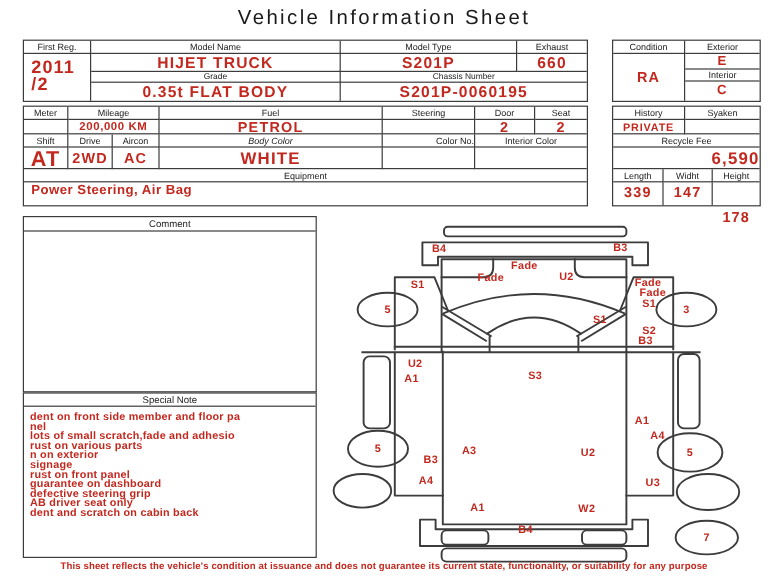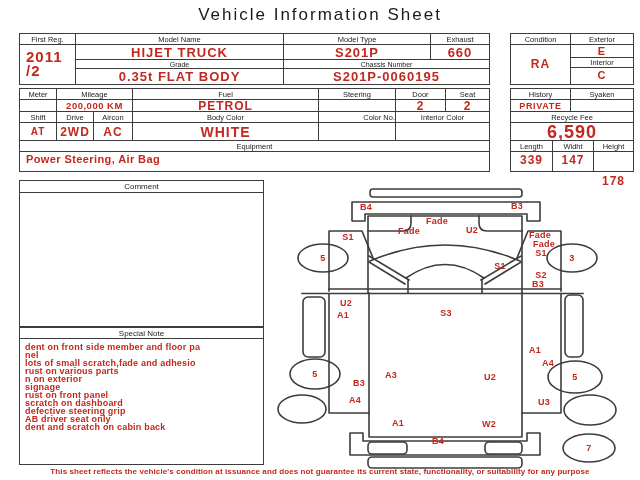--- a/index.html
+++ b/index.html
@@ -68,42 +68,42 @@
   <div class="cell val br bb" style="left:0;top:11px;width:37px;height:12px;"></div>
   <div class="cell val br bb" style="left:37px;top:11px;width:76px;height:12px;font-size:9.5px;line-height:12px;letter-spacing:0.5px;">200,000 KM</div>
   <div class="cell val br bb" style="left:113px;top:11px;width:186px;height:12px;font-size:12px;line-height:12px;">PETROL</div>
   <div class="cell val br bb" style="left:299px;top:11px;width:77px;height:12px;"></div>
   <div class="cell val br bb" style="left:376px;top:11px;width:50px;height:12px;font-size:12px;line-height:12px;">2</div>
   <div class="cell val bb" style="left:426px;top:11px;width:43px;height:12px;font-size:12px;line-height:12px;">2</div>
 
   <div class="cell lbl br bb" style="left:0;top:23px;width:37px;height:11px;">Shift</div>
   <div class="cell lbl br bb" style="left:37px;top:23px;width:37px;height:11px;">Drive</div>
   <div class="cell lbl br bb" style="left:74px;top:23px;width:39px;height:11px;">Aircon</div>
-  <div class="cell lbl br bb" style="left:113px;top:23px;width:186px;height:11px;">Body Color</div>
+  <div class="cell lbl br bb" style="left:113px;top:23px;width:186px;height:11px;font-style:italic;">Body Color</div>
   <div class="cell lbl br bb" style="left:299px;top:23px;width:77px;height:11px;text-align:right;">Color No.</div>
   <div class="cell lbl bb" style="left:376px;top:23px;width:93px;height:11px;">Interior Color</div>
 
-  <div class="cell val br bb" style="left:0;top:34px;width:37px;height:18px;font-size:10px;line-height:18px;">AT</div>
+  <div class="cell val br bb" style="left:0;top:34px;width:37px;height:18px;font-size:18px;line-height:18px;">AT</div>
   <div class="cell val br bb" style="left:37px;top:34px;width:37px;height:18px;font-size:12px;line-height:18px;">2WD</div>
   <div class="cell val br bb" style="left:74px;top:34px;width:39px;height:18px;font-size:12px;line-height:18px;">AC</div>
   <div class="cell val br bb" style="left:113px;top:34px;width:186px;height:18px;font-size:14px;line-height:18px;">WHITE</div>
   <div class="cell val br bb" style="left:299px;top:34px;width:77px;height:18px;"></div>
   <div class="cell val bb" style="left:376px;top:34px;width:93px;height:18px;"></div>
 
   <div class="cell lbl bb" style="left:0;top:52px;width:469px;height:11px;">Equipment</div>
   <div class="cell val" style="left:0;top:63px;width:469px;height:19px;font-size:11px;line-height:14px;text-align:left;padding-left:6px;letter-spacing:0.4px;">Power Steering, Air Bag</div>
 </div>
 
 <div class="box" style="left:510px;top:88px;width:124px;height:84px;">
   <div class="cell lbl br bb" style="left:0;top:0;width:60px;height:11px;">History</div>
   <div class="cell lbl bb" style="left:60px;top:0;width:62px;height:11px;">Syaken</div>
   <div class="cell val br bb" style="left:0;top:11px;width:60px;height:12px;font-size:9px;line-height:12px;letter-spacing:0.7px;">PRIVATE</div>
   <div class="cell val bb" style="left:60px;top:11px;width:62px;height:12px;"></div>
   <div class="cell lbl bb" style="left:0;top:23px;width:122px;height:11px;">Recycle Fee</div>
-  <div class="cell val bb" style="left:0;top:34px;width:122px;height:18px;font-size:18px;line-height:18px;">6,590</div>
+  <div class="cell val bb" style="left:0;top:34px;width:122px;height:18px;font-size:14px;line-height:18px;text-align:right;">6,590</div>
   <div class="cell lbl br bb" style="left:0;top:52px;width:42px;height:11px;">Length</div>
   <div class="cell lbl br bb" style="left:42px;top:52px;width:41px;height:11px;">Widht</div>
   <div class="cell lbl bb" style="left:83px;top:52px;width:39px;height:11px;">Height</div>
   <div class="cell val br" style="left:0;top:63px;width:42px;height:19px;font-size:12px;line-height:17px;">339</div>
   <div class="cell val br" style="left:42px;top:63px;width:41px;height:19px;font-size:12px;line-height:17px;">147</div>
   <div class="cell val" style="left:83px;top:63px;width:39px;height:19px;font-size:12px;line-height:17px;margin-top:21px;">178</div>
 </div>
 
 <div class="box" style="left:19px;top:180px;width:245px;height:147px;">
   <div class="cell lbl bb" style="left:0;top:0;width:243px;height:12px;line-height:12px;font-size:8px;">Comment</div>
@@ -113,21 +113,21 @@
 <div class="box" style="left:19px;top:327px;width:245px;height:138px;">
   <div class="cell lbl bb" style="left:0;top:0;width:243px;height:11px;line-height:11px;font-size:8px;">Special Note</div>
   <div class="cell" id="note-lines" style="left:0;top:11px;width:243px;height:125px;padding:4px 0 0 5px;">
       <div class="note-line">dent on front side member and floor pa</div>
       <div class="note-line">nel</div>
       <div class="note-line">lots of small scratch,fade and adhesio</div>
       <div class="note-line">rust on various parts</div>
       <div class="note-line">n on exterior</div>
       <div class="note-line">signage</div>
       <div class="note-line">rust on front panel</div>
-      <div class="note-line">scratch on dashboard</div>
+      <div class="note-line">guarantee on dashboard</div>
       <div class="note-line">defective steering grip</div>
       <div class="note-line">AB driver seat only</div>
       <div class="note-line">dent and scratch on cabin back</div>
     </div>
 </div>
 
 <svg id="diagram-svg" class="abs" style="left:270px;top:185px;" width="372" height="290" viewBox="270 185 372 290">
   <rect class="shape" x="370" y="189" width="152" height="8" rx="3"></rect>
   <path class="shape" d="M352,221 V202 H540 V221 H527 V214 H365 V221 Z"></path>
   <path class="shape" d="M368,293 L368,216 L522,216 L522,293"></path>

